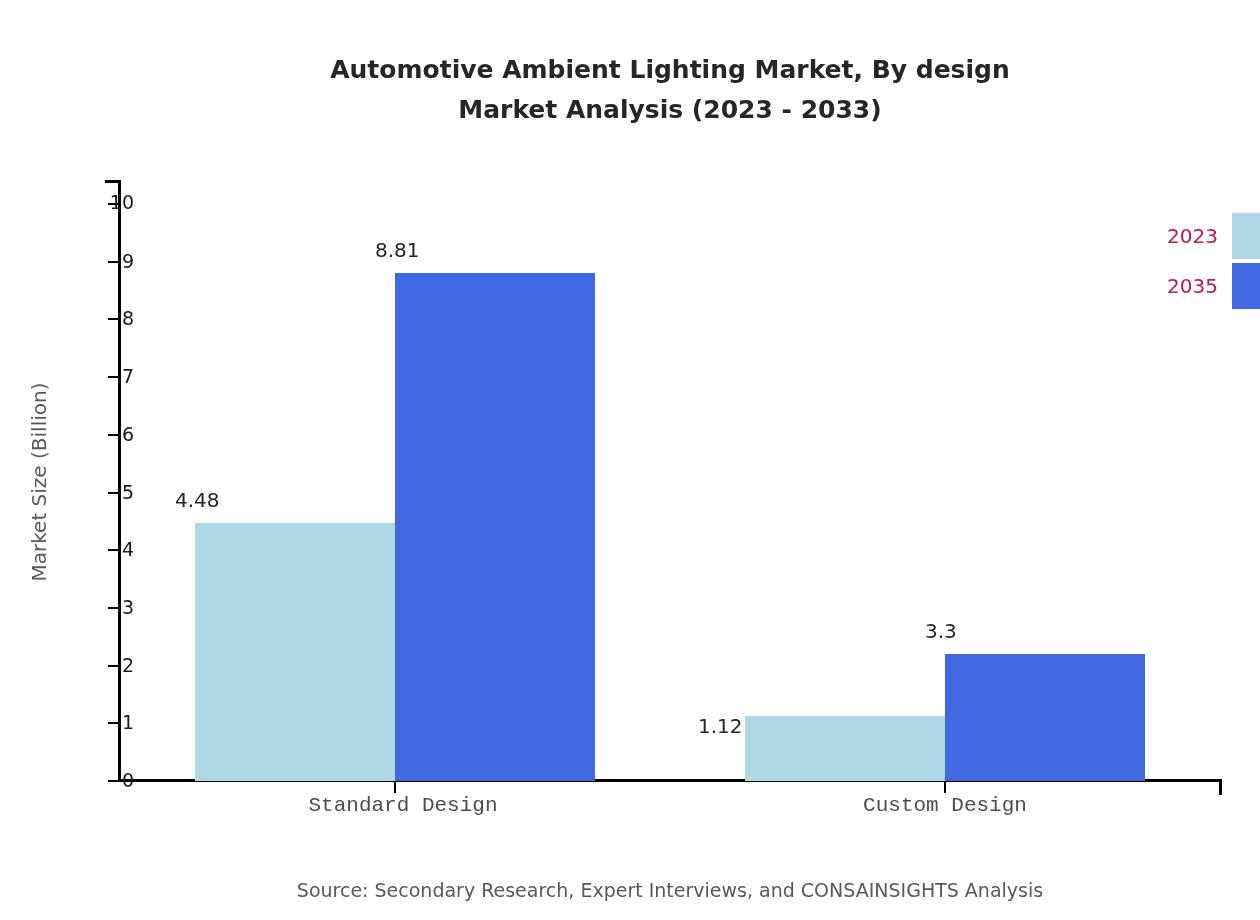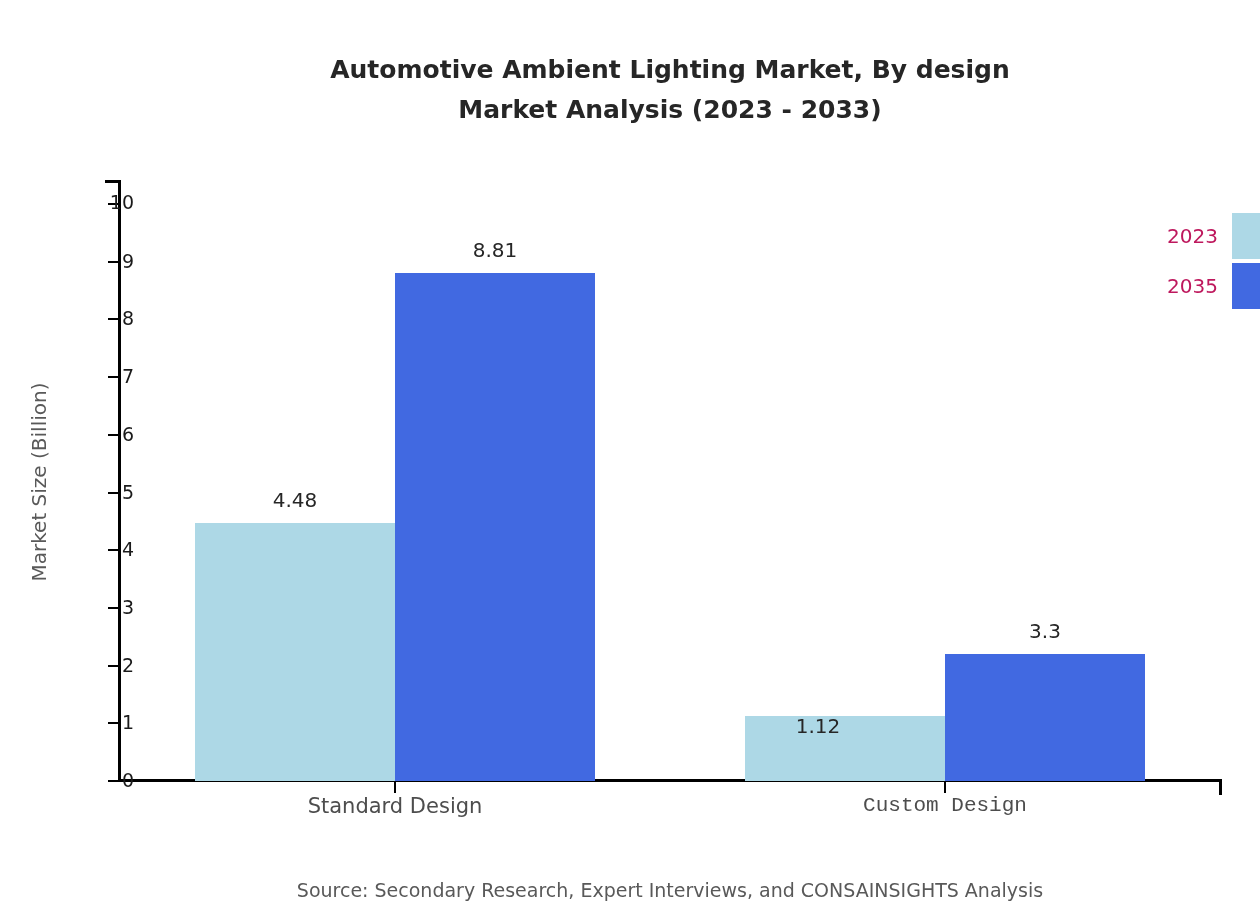--- a/index.html
+++ b/index.html
@@ -128,21 +128,20 @@
   #bars-layer {
     position: absolute;
     left: 0;
     top: 0;
     width: 1260px;
     height: 781px;
   }
   .bar-value {
     position: absolute;
     width: 240px;
-    text-align: center;
     font-size: 20px;
     color: #262626;
     line-height: 1;
   }
 
   
   #legend {
     position: absolute;
     left: 1100px;
     top: 213px;
@@ -233,21 +232,21 @@
 
   <div id="value-labels-layer">
       <div class="bar-value" style="left: 175px; top: 489.538px;">4.48</div>
       <div class="bar-value" style="left: 375px; top: 239.731px;">8.81</div>
       <div class="bar-value" style="left: 698px; top: 683.385px; margin-top: 33px;">1.12</div>
       <div class="bar-value" style="left: 925px; top: 621.077px;">3.3</div>
     </div>
 
   <div id="xtick-layer">
       <div class="xtick-mark" style="left: 394px;"></div>
-      <div class="xtick-label" style="left: 195px;">Standard Design</div>
+      <div class="xtick-label" style="left: 203px; font-family: Liberation Mono, monospace;">Standard Design</div>
       <div class="xtick-mark" style="left: 944px;"></div>
       <div class="xtick-label" style="left: 745px; font-family: Liberation Mono, monospace;">Custom Design</div>
     </div>
 
   <div id="legend">
       <div class="legend-row">
         <div class="legend-label">2023</div>
         <div class="legend-swatch" style="background: rgb(173, 216, 230);"></div>
       </div>
       <div class="legend-row">

